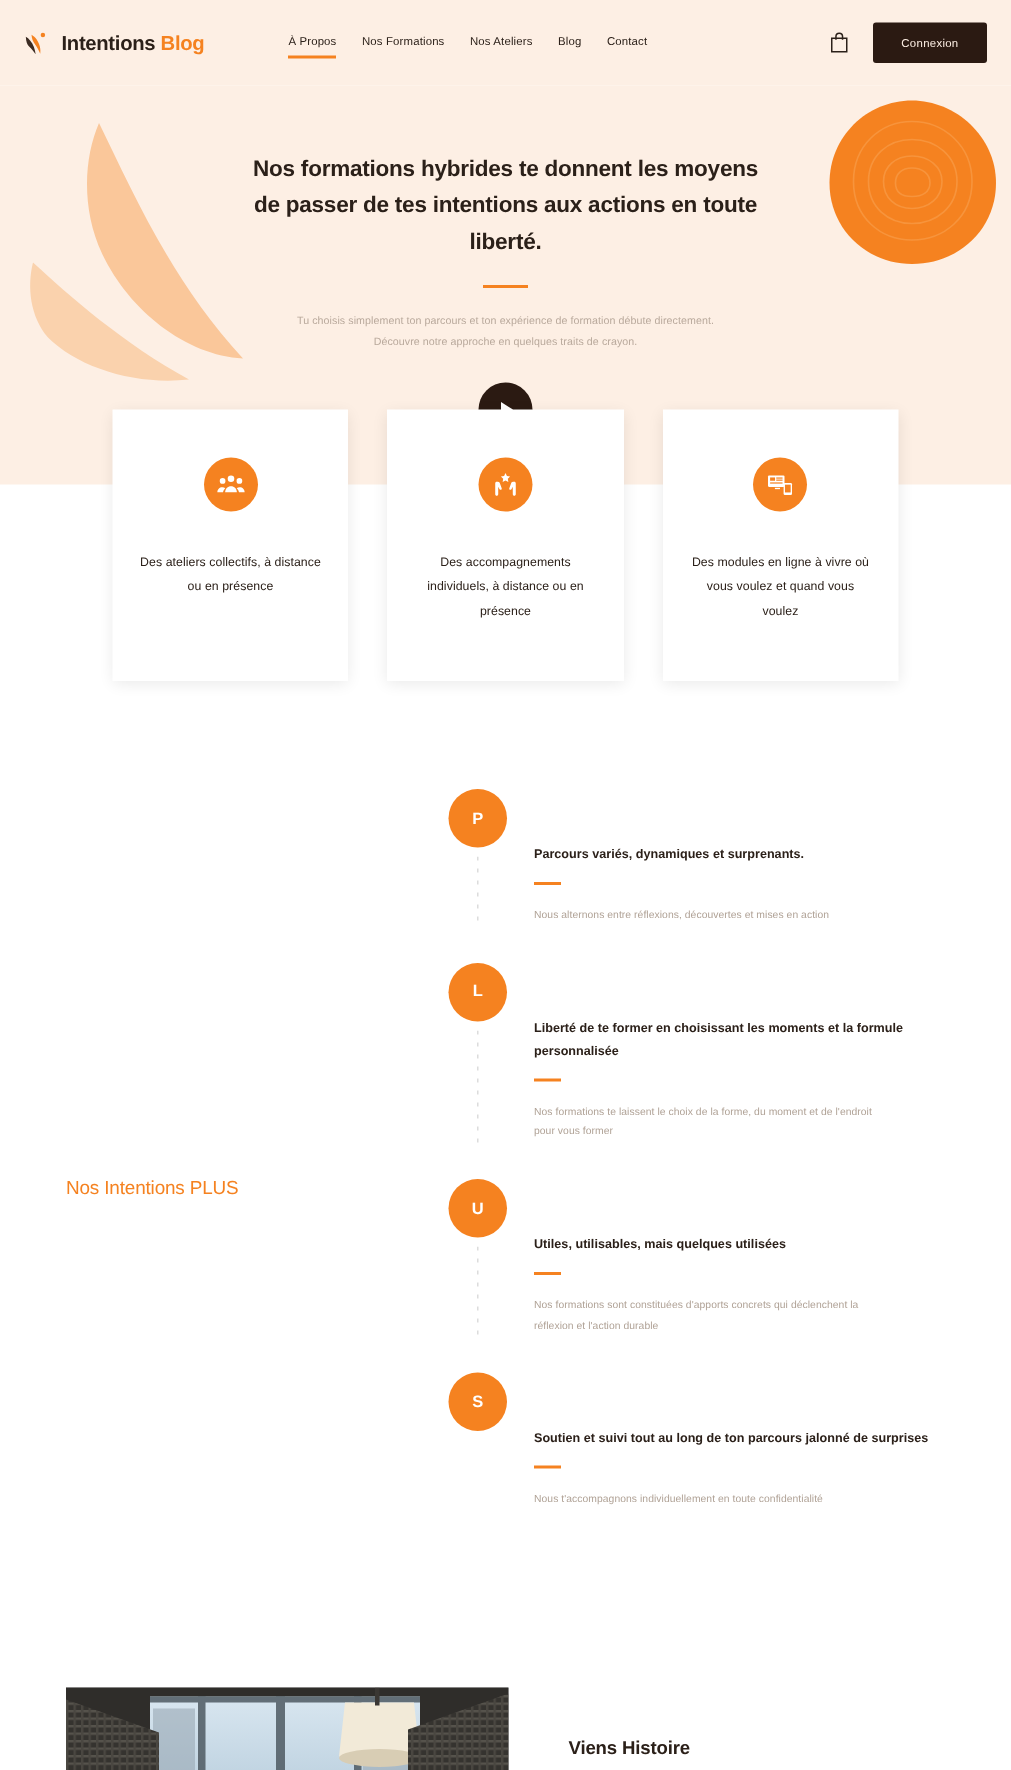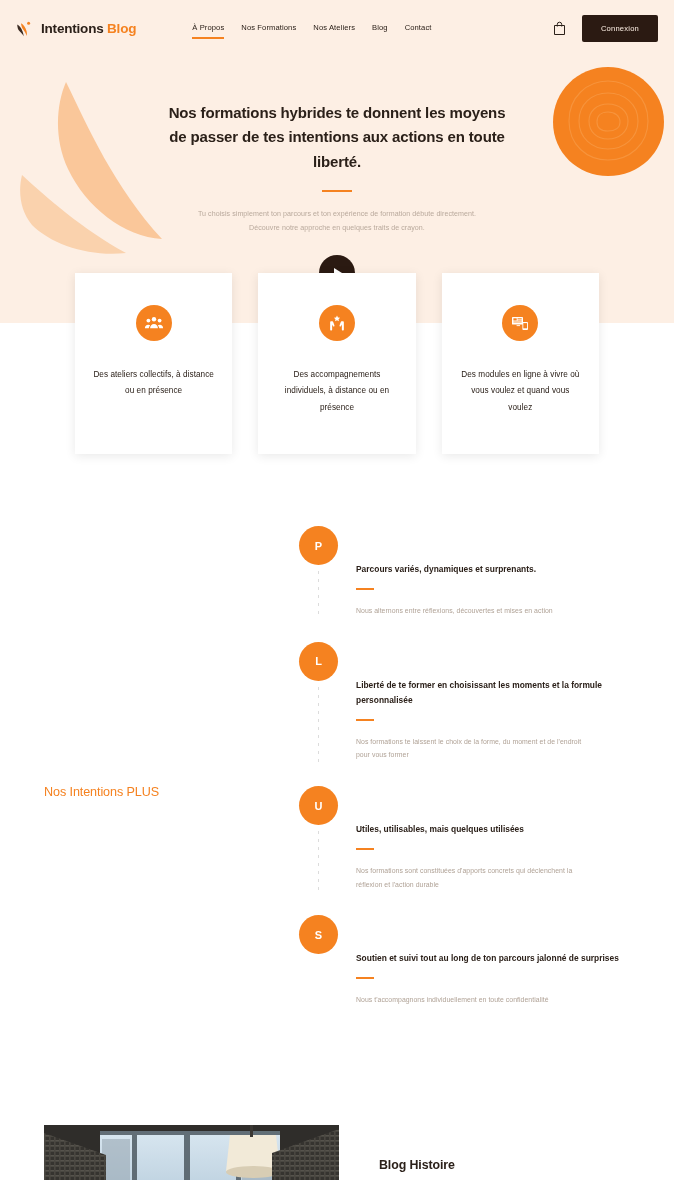--- a/index.html
+++ b/index.html
@@ -537,20 +537,20 @@
         <rect x="244" y="172" width="44" height="3"></rect>
         <rect x="244" y="192" width="44" height="3"></rect>
       </g>
     </svg>
     <div class="photo-play">
       <span class="tri"></span>
     </div>
   </div>
 
   <div class="hist-body">
-    <div class="hist-title">Blog Histoire</div>
+    <div class="hist-title">Viens Histoire</div>
     <div class="hist-rule"></div>
     <p class="hist-p">Couple marié depuis plus de 30 ans et heureux parents de trois enfants adultes, nous sommes tous deux des passionnés de la formation d'adultes et nous pratiquons ce métier depuis plus de 20 ans. Semblables et différents sont nos forces.</p>
     <p class="hist-p">
       <span>Viens à notre rencontre en visionnant cette vidéo et </span><a class="hist-link">contacte-nous</a><span> pour en savoir plus.</span>
     </p>
   </div>
 </div>
 
 </body></html>

